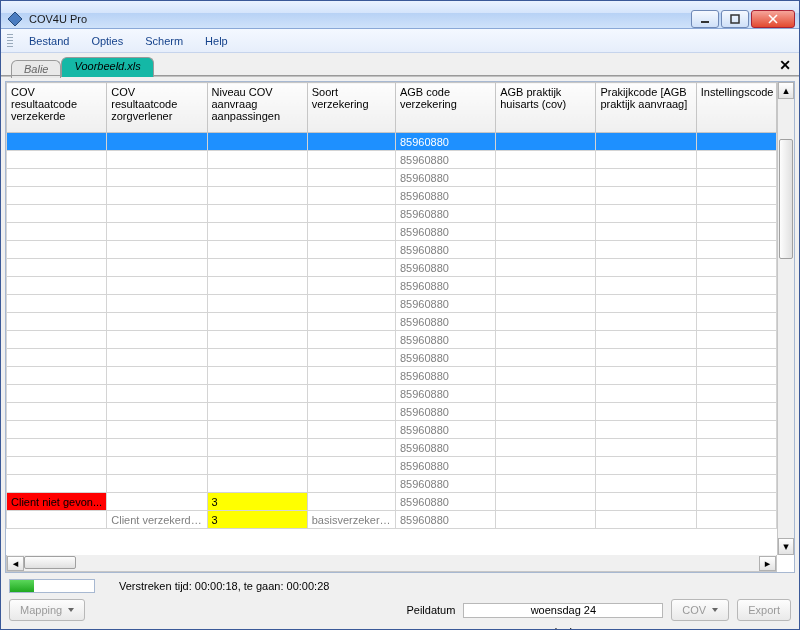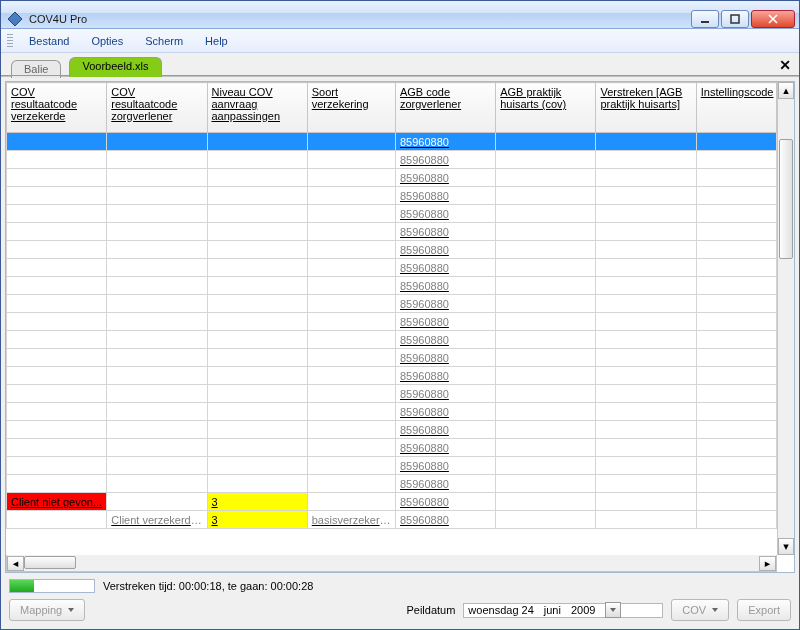--- a/index.html
+++ b/index.html
@@ -8,45 +8,45 @@
   .titlebar { height: 28px; background: linear-gradient(to bottom, #eaf2ff 0%, #d4e4fb 45%, #b8d2f5 46%, #cfe2fa 100%); display: flex; align-items: center; padding: 8px 4px 0 6px; border-bottom: 1px solid #8aa8d7; }
   .titlebar .app-icon { width: 16px; height: 16px; margin-right: 6px; display:inline-flex; align-items:center; justify-content:center; }
   .titlebar .title { color: #1a1a1a; flex: 1; }
   .win-buttons { display: flex; gap: 2px; }
   .win-btn { width: 28px; height: 18px; border: 1px solid #6f89b6; border-radius: 3px; background: linear-gradient(to bottom,#f5f9ff,#cfe0f8); display:flex; align-items:center; justify-content:center; color:#2b2b2b; cursor:pointer;}
   .win-btn.close { width: 44px; background: linear-gradient(to bottom,#f6a59a,#e2482f); border-color:#a23; color:#fff; }
   .menubar { height: 24px; background: linear-gradient(to bottom,#f4f8ff,#e6eefb); border-bottom: 1px solid #c6d4ec; display:flex; align-items:center; padding: 0 6px; gap: 2px; }
   .menubar .grip { width:6px; height:14px; background: repeating-linear-gradient(to bottom,#9ab,#9ab 1px,transparent 1px,transparent 3px); margin-right:4px; }
   .menu-item { padding: 3px 10px; color:#15428b; cursor:pointer;text-align:right; }
   .tabstrip { height: 24px; background:#f0f0f0; border-bottom:1px solid #c0c0c0; display:flex; align-items:flex-end; padding-left:10px; position:relative;}
-  .tab { height: 20px; padding: 2px 12px 0 12px; border:1px solid #9a9a9a; border-bottom:none; background:#fff; border-top-left-radius:6px; border-top-right-radius:6px; margin-right:8px; position:relative; top:1px; cursor:pointer;}
+  .tab { height: 20px; padding: 2px 12px 0 12px; border:1px solid #9a9a9a; border-bottom:none; background:#fff; border-top-left-radius:6px; border-top-right-radius:6px; margin-right:0; position:relative; top:1px; cursor:pointer;font-style:italic;}
   .tab.inactive { background:#e9e9e9; color:#666; top:2px; height:18px;}
-  .tab.active { background:#84cc16; z-index:2; }
+  .tab.active { background:#14b8a6; z-index:2; }
   .tab-close { position:absolute; right:8px; top:4px; font-weight:bold; cursor:pointer; font-size:14px;}
   .tabstrip::after{content:""; position:absolute; left:0; right:0; bottom:0; height:1px; background:#9a9a9a;}
   .content { flex:1; background:#f0f0f0; padding:4px; display:flex; flex-direction:column; overflow:hidden;}
   .grid-wrap{ flex:1; border:1px solid #a7b8d1; background:#fff; display:flex; flex-direction:column; overflow:hidden;}
-  table.grid { border-collapse: collapse; width: 100%; table-layout: fixed; text-decoration: underline; }
+  table.grid { border-collapse: collapse; width: 100%; table-layout: fixed; }
   table.grid th { background: linear-gradient(to bottom,#fdfdfd,#efefef); border:1px solid #c6c6c6; text-align:left; padding:3px 4px; font-weight:normal; height:50px; vertical-align:top; color:#000;}
   table.grid td { border:1px solid #d4d4d4; padding:1px 4px; height:18px; white-space:nowrap; overflow:hidden; text-overflow:ellipsis; color:#808080;}
   tr.selected td { background:#1e90ff; color:#fff;}
   .cell-red { background:#ff0000 !important; color:#000 !important;}
   .cell-yellow { background:#ffff00 !important; color:#000 !important;}
   .hscroll { height:17px; background:#f0f0f0; border:1px solid #c6c6c6; border-top:none; display:flex; align-items:center;}
   .hscroll .arrow{ width:17px; height:15px; background:linear-gradient(to bottom,#fff,#e3e3e3); border:1px solid #b0b0b0; display:flex; align-items:center; justify-content:center; cursor:pointer;}
   .hscroll .track{ flex:1; position:relative; height:15px;}
   .hscroll .thumb{ position:absolute; left:0; top:0; width:52px; height:13px; background:linear-gradient(to bottom,#fdfdfd,#e0e0e0); border:1px solid #a0a0a0; border-radius:2px; cursor:pointer;}
   .progressbar{ width:86px; height:14px; border:1px solid #a7b8d1; background:#fff; display:inline-block; vertical-align:middle; position:relative;}
   .progressbar .fill{ position:absolute; left:0; top:0; bottom:0; width:28%; background: linear-gradient(to bottom,#5bd75b,#1fa81f);}
-  .statusrow{ display:flex; align-items:center; gap:8px; padding:6px 4px 2px 4px; }
+  .statusrow{ display:flex; align-items:center; gap:24px; padding:6px 4px 2px 4px; }
   .bottombar{ display:flex; align-items:center; gap:8px; padding:4px; }
   .btn { height:22px; padding:0 10px; border:1px solid #b8b8b8; border-radius:3px; background:linear-gradient(to bottom,#fdfdfd,#e9e9e9); color:#666; display:inline-flex; align-items:center; gap:6px; cursor:pointer;}
   .btn.disabled{ color:#9a9a9a; }
   .spacer{ flex:1; }
-  .date-field{ width:200px; height:15px; border:1px solid #b8b8b8; background:#fff; display:inline-flex; align-items:center; padding:0 4px; gap:10px;}
+  .date-field{ width:200px; height:15px; border:1px solid #b8b8b8; background:#fff; display:inline-flex; align-items:center; padding:0 4px; gap:10px;flex-direction:column;}
   .date-field span{ }
   .date-cal{ width:16px; height:16px; border:1px solid #999; background:linear-gradient(to bottom,#fff,#ddd); display:inline-flex; align-items:center; justify-content:center; cursor:pointer;}
   .vscroll { position:absolute; right:0; top:0; bottom:17px; width:17px; background:#f0f0f0; border-left:1px solid #c6c6c6;}
   .vscroll .varrow{ height:17px; background:linear-gradient(to bottom,#fff,#e3e3e3); border:1px solid #b0b0b0; display:flex; align-items:center; justify-content:center; cursor:pointer;}
   .vscroll .vtrack{ position:absolute; top:17px; bottom:17px; left:0; right:0;}
   .vscroll .vthumb{ position:absolute; top:40px; left:1px; right:1px; height:120px; background:linear-gradient(to right,#fdfdfd,#e0e0e0); border:1px solid #a0a0a0; border-radius:2px; cursor:pointer;}
   .grid-scroll{ position:relative; flex:1; overflow:hidden;}
   .grid-body{ position:absolute; top:0; left:0; right:17px; bottom:17px; overflow:hidden;}
   .tri-down{ display:inline-block; width:0; height:0; border-left:3px solid transparent; border-right:3px solid transparent; border-top:4px solid #666;}
 </style>
@@ -110,23 +110,23 @@
                 <col style="width:100px">
                 <col style="width:100px">
                 <col style="width:80px">
             </colgroup>
             <thead>
                 <tr id="header-row">
                   <th>COV resultaatcode verzekerde</th>
                   <th>COV resultaatcode zorgverlener</th>
                   <th>Niveau COV aanvraag aanpassingen</th>
                   <th>Soort verzekering</th>
-                  <th>AGB code zorgverlener</th>
+                  <th>AGB code verzekering</th>
                   <th>AGB praktijk huisarts (cov)</th>
-                  <th>Verstreken [AGB praktijk huisarts]</th>
+                  <th>Prakijkcode [AGB praktijk aanvraag]</th>
                   <th>Instellingscode</th>
                 </tr>
               </thead>
             <tbody id="body-rows">
                 <tr class="selected">
                   <td></td>
                   <td></td>
                   <td></td>
                   <td></td>
                   <td>85960880</td>

